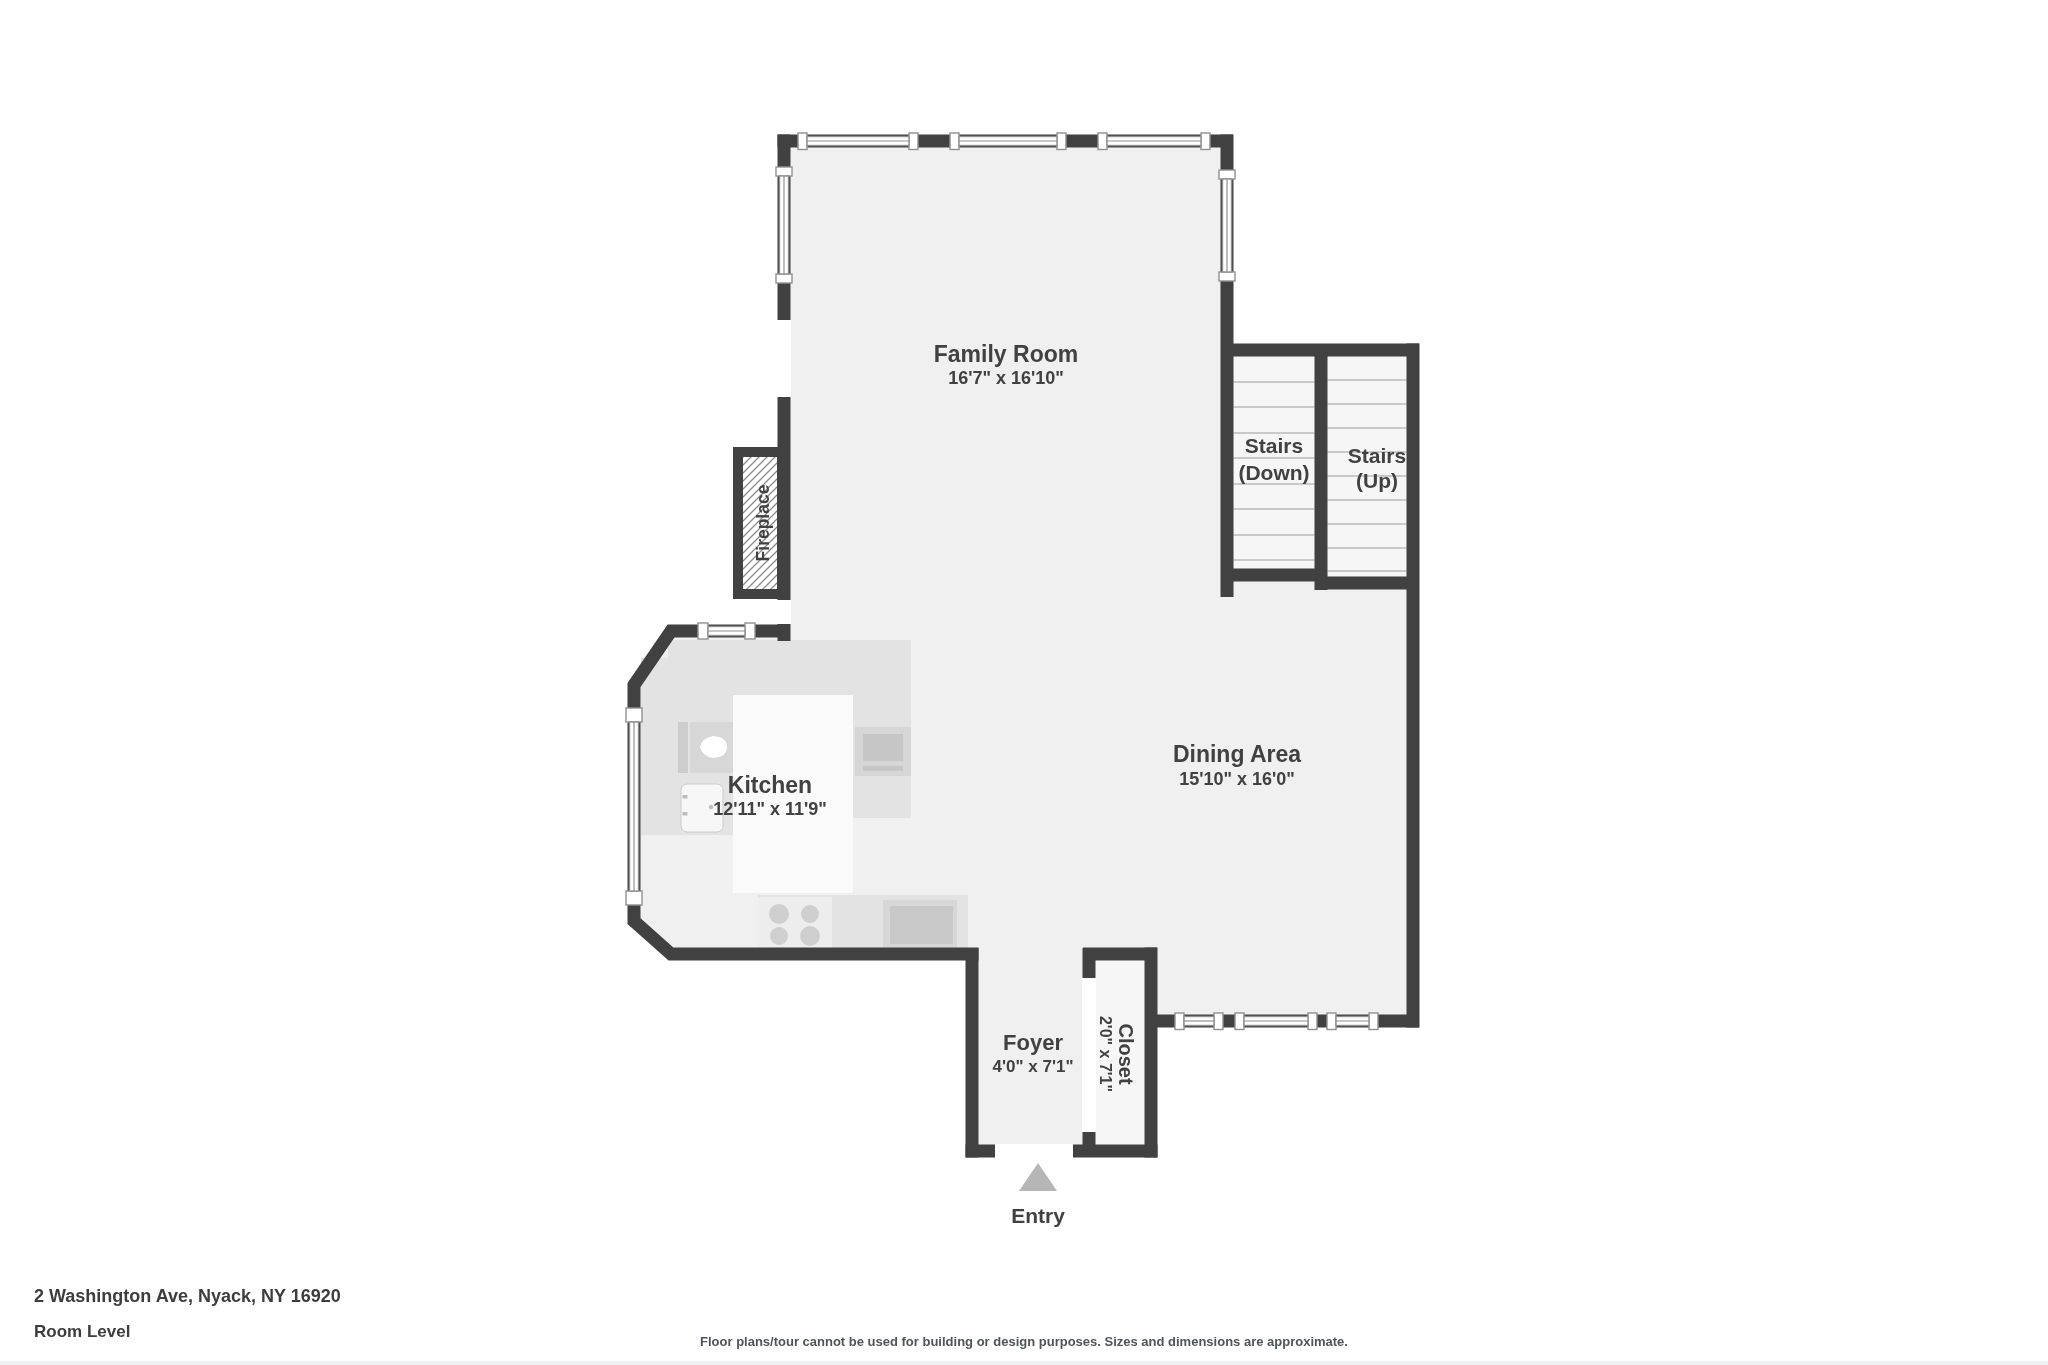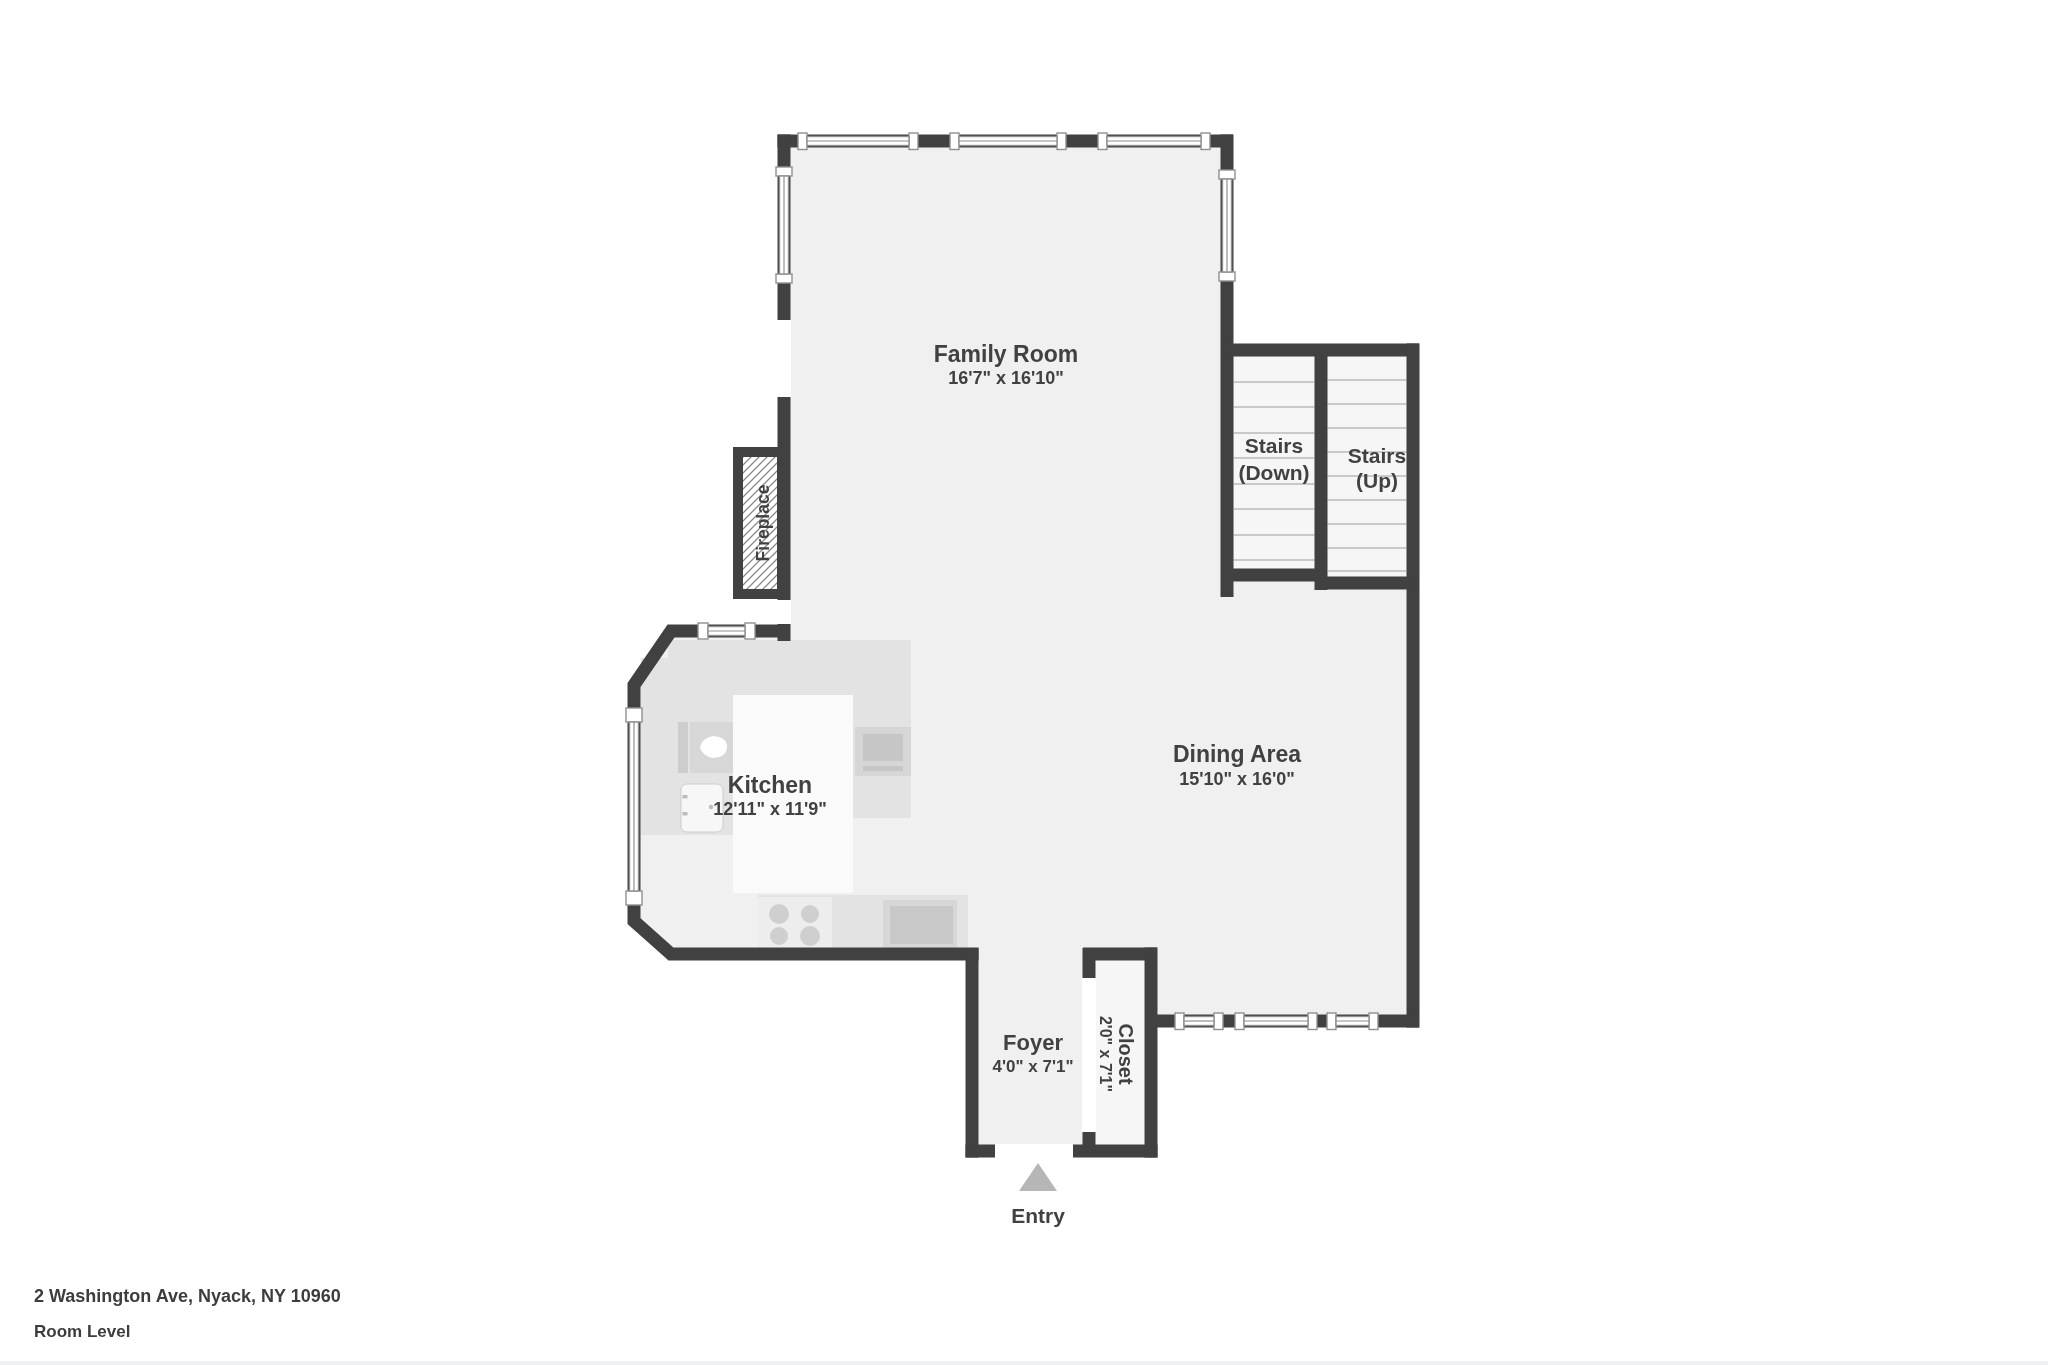--- a/index.html
+++ b/index.html
@@ -225,17 +225,18 @@
     <text class="lbl fs22" x="1033" y="1050">Foyer</text>
     <text class="lbl fs17" x="1033" y="1072">4'0" x 7'1"</text>
 
     <text class="lbl fs20" transform="translate(1126,1054) rotate(90)" dy="7">Closet</text>
     <text class="lbl fs16" transform="translate(1105,1054) rotate(90)" dy="5">2'0" x 7'1"</text>
 
     <text class="lbl fs21" x="1038" y="1223">Entry</text>
   </g>
 </svg>
 
-<div class="addr">2 Washington Ave, Nyack, NY 10960</div>
+<div class="addr">2 Washington Ave, Nyack, NY 16920</div>
 <div class="lvl">Room Level</div>
+<div class="disc">Floor plans/tour cannot be used for building or design purposes. Sizes and dimensions are approximate.</div>
 <div class="bstrip"></div>
 
 </div>
 
 </body></html>

